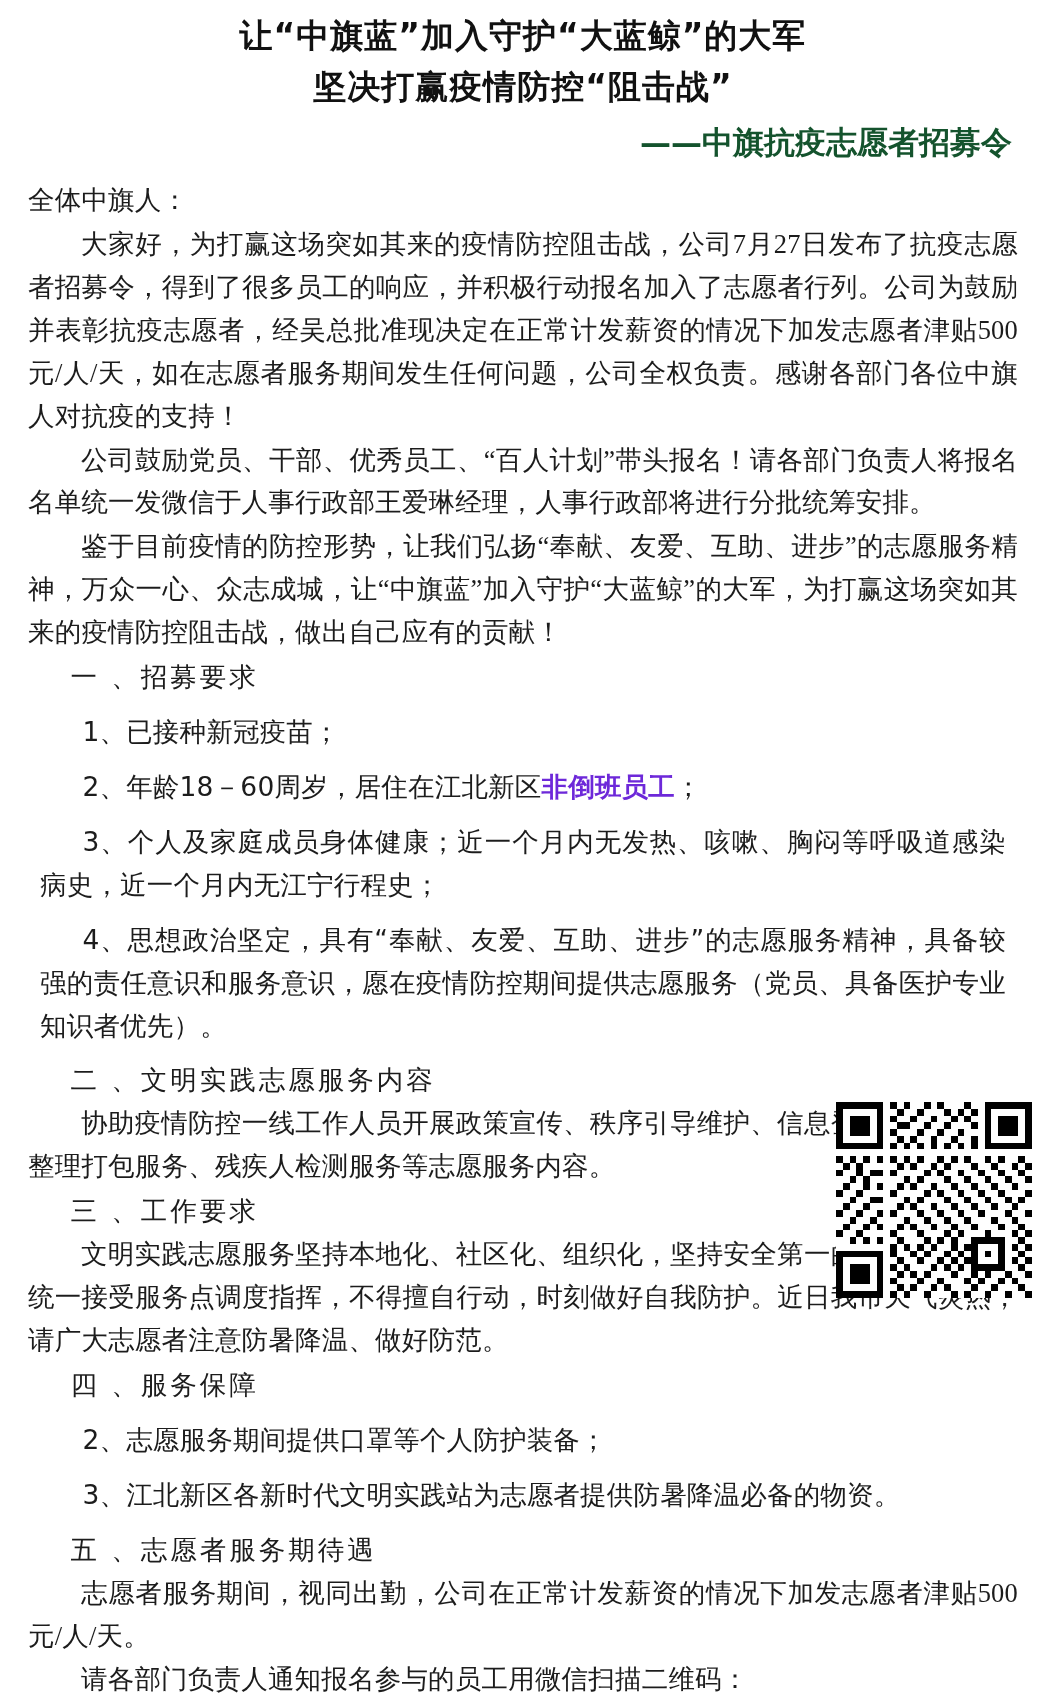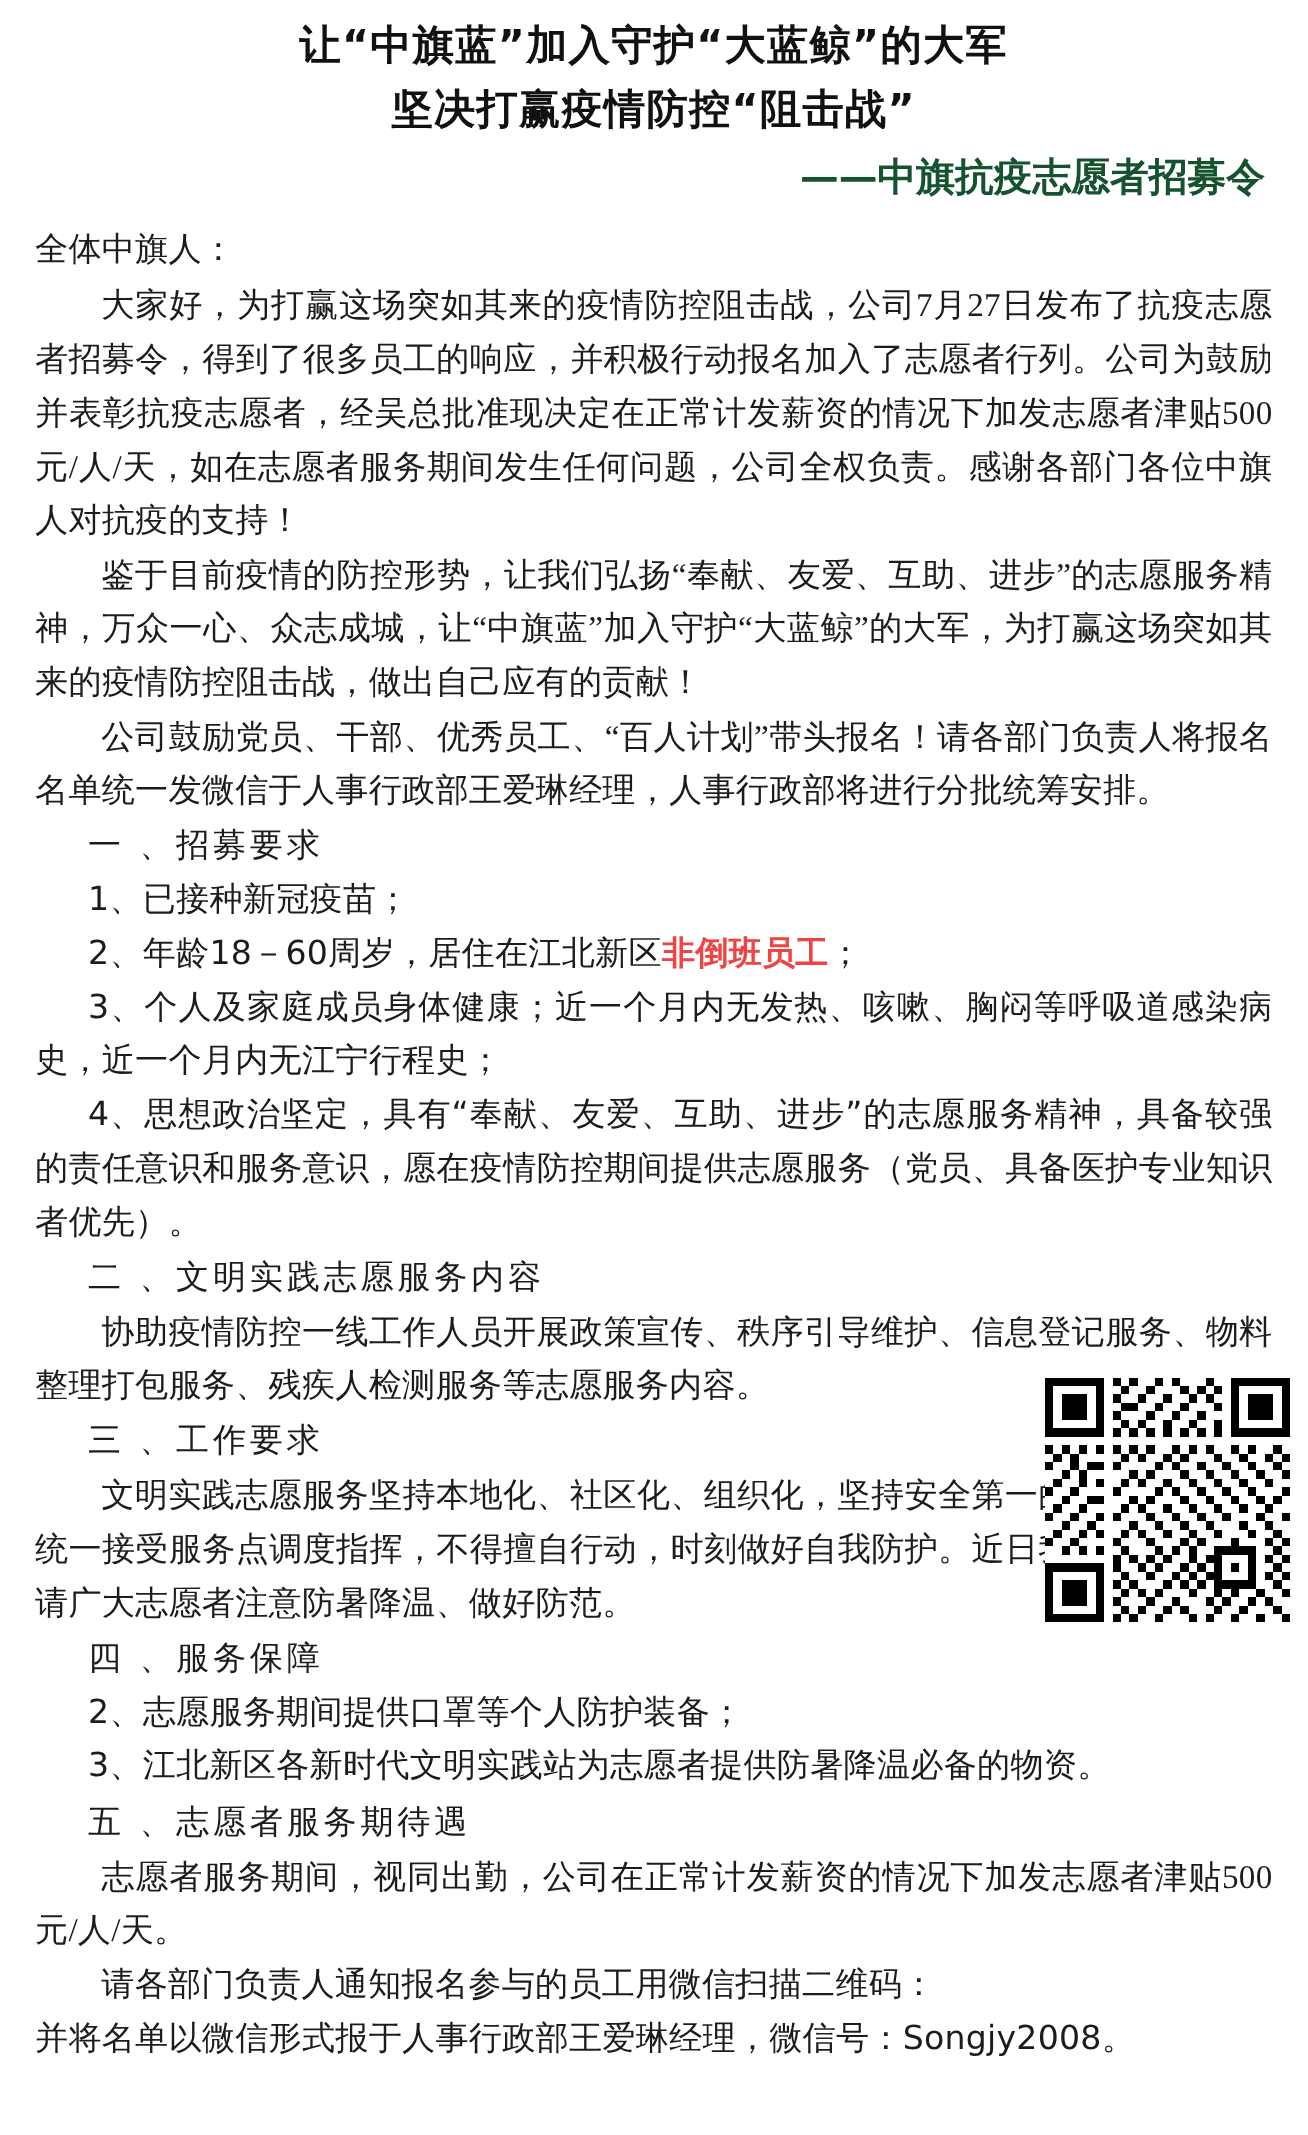--- a/index.html
+++ b/index.html
@@ -57,26 +57,26 @@
   }
   .salutation {
     margin: 0 0 1px 0;
   }
   .section-head {
     margin: 2px 0 0 0;
     text-indent: 1.6em;
     letter-spacing: 3px;
   }
   .list-item {
-    margin: 0;
+    margin: 12px;
     text-indent: 1.6em;
   }
   .hl {
     font-weight: bold;
-    color: #ef4444;
+    color: #6d28d9;
   }
   .qr {
     position: absolute;
     right: 14px;
     bottom: 6px;
     width: 196px;
     height: 196px;
   }
   .qr svg {
     display: block;
@@ -92,22 +92,22 @@
     <div class="title-line">坚决打赢疫情防控“阻击战”</div>
   </div>
 
   <div class="subtitle-line">——中旗抗疫志愿者招募令</div>
 
   <div class="body-text">
 
     <p class="p salutation">全体中旗人：</p>
 
     <p class="p indent">大家好，为打赢这场突如其来的疫情防控阻击战，公司7月27日发布了抗疫志愿者招募令，得到了很多员工的响应，并积极行动报名加入了志愿者行列。公司为鼓励并表彰抗疫志愿者，经吴总批准现决定在正常计发薪资的情况下加发志愿者津贴500元/人/天，如在志愿者服务期间发生任何问题，公司全权负责。感谢各部门各位中旗人对抗疫的支持！</p>
+    <p class="p indent">公司鼓励党员、干部、优秀员工、“百人计划”带头报名！请各部门负责人将报名名单统一发微信于人事行政部王爱琳经理，人事行政部将进行分批统筹安排。</p>
     <p class="p indent">鉴于目前疫情的防控形势，让我们弘扬“奉献、友爱、互助、进步”的志愿服务精神，万众一心、众志成城，让“中旗蓝”加入守护“大蓝鲸”的大军，为打赢这场突如其来的疫情防控阻击战，做出自己应有的贡献！</p>
-    <p class="p indent">公司鼓励党员、干部、优秀员工、“百人计划”带头报名！请各部门负责人将报名名单统一发微信于人事行政部王爱琳经理，人事行政部将进行分批统筹安排。</p>
 
     <p class="p section-head">一 、招募要求</p>
     <p class="p list-item">1、已接种新冠疫苗；</p>
     <p class="p list-item"><span>2、年龄18－60周岁，居住在江北新区</span><span class="hl">非倒班员工</span><span>；</span></p>
     <p class="p list-item">3、个人及家庭成员身体健康；近一个月内无发热、咳嗽、胸闷等呼吸道感染病史，近一个月内无江宁行程史；</p>
     <p class="p list-item">4、思想政治坚定，具有“奉献、友爱、互助、进步”的志愿服务精神，具备较强的责任意识和服务意识，愿在疫情防控期间提供志愿服务（党员、具备医护专业知识者优先）。</p>
 
     <p class="p section-head">二 、文明实践志愿服务内容</p>
     <p class="p indent">协助疫情防控一线工作人员开展政策宣传、秩序引导维护、信息登记服务、物料整理打包服务、残疾人检测服务等志愿服务内容。</p>
 

